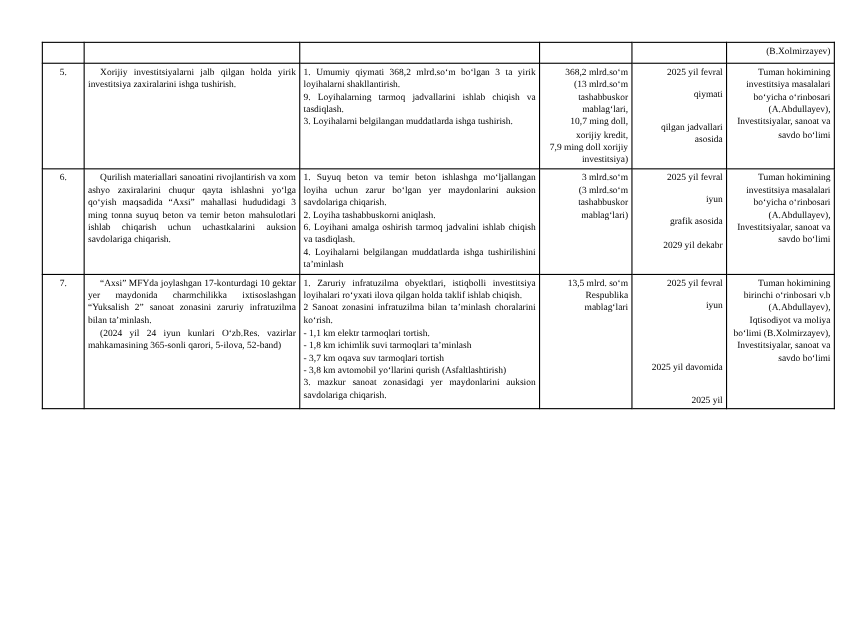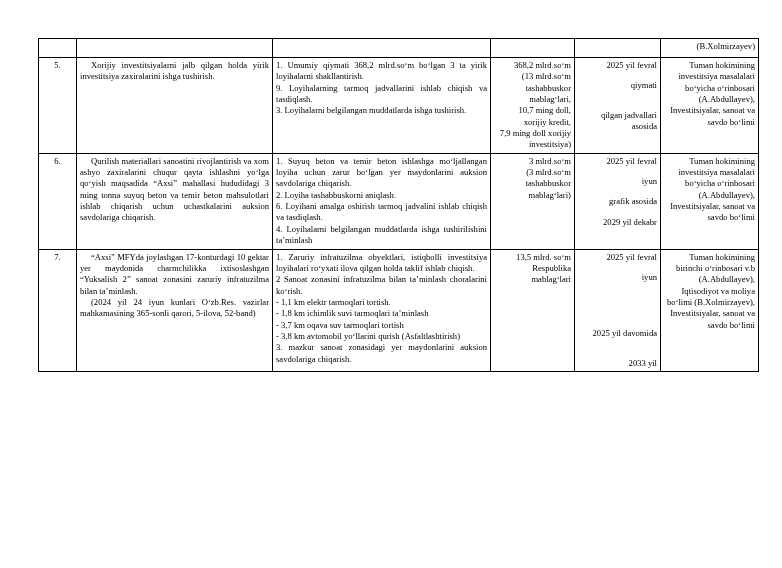--- a/index.html
+++ b/index.html
@@ -177,21 +177,21 @@
           <span class="gap-line"></span>
           <p>iyun</p>
           <span class="gap-line"></span>
           <span class="gap-line"></span>
           <span class="gap-line"></span>
           <span class="gap-line"></span>
           <span class="gap-line"></span>
           <p>2025 yil davomida</p>
           <span class="gap-line"></span>
           <span class="gap-line"></span>
-          <p>2033 yil</p>
+          <p>2025 yil</p>
         </td>
         <td class="center">
           <p>Tuman hokimining birinchi o‘rinbosari v.b (A.Abdullayev), Iqtisodiyot va moliya bo‘limi (B.Xolmirzayev), Investitsiyalar, sanoat va savdo bo‘limi</p>
         </td>
       </tr>
 
     </tbody>
   </table>
 </div>
 

